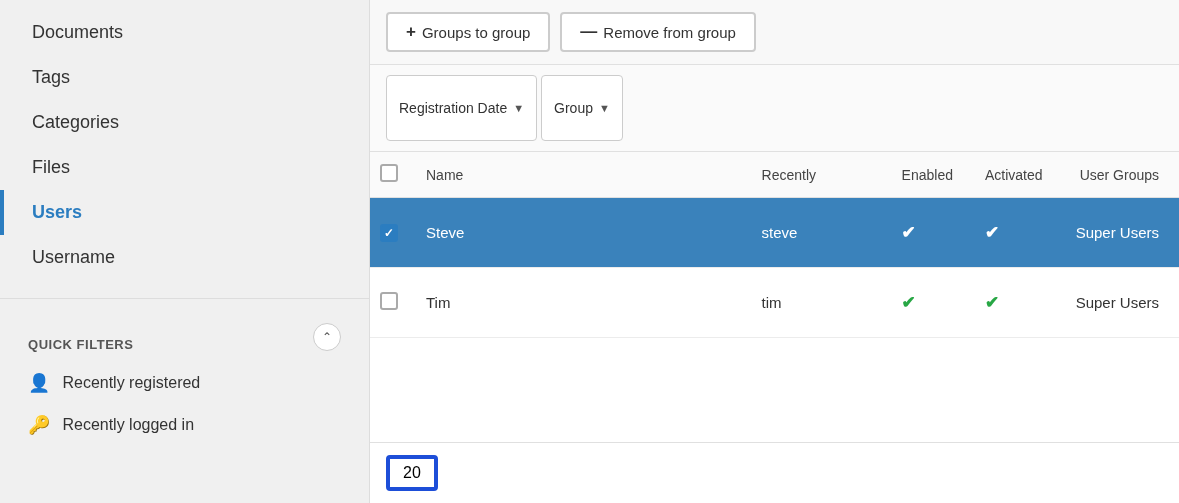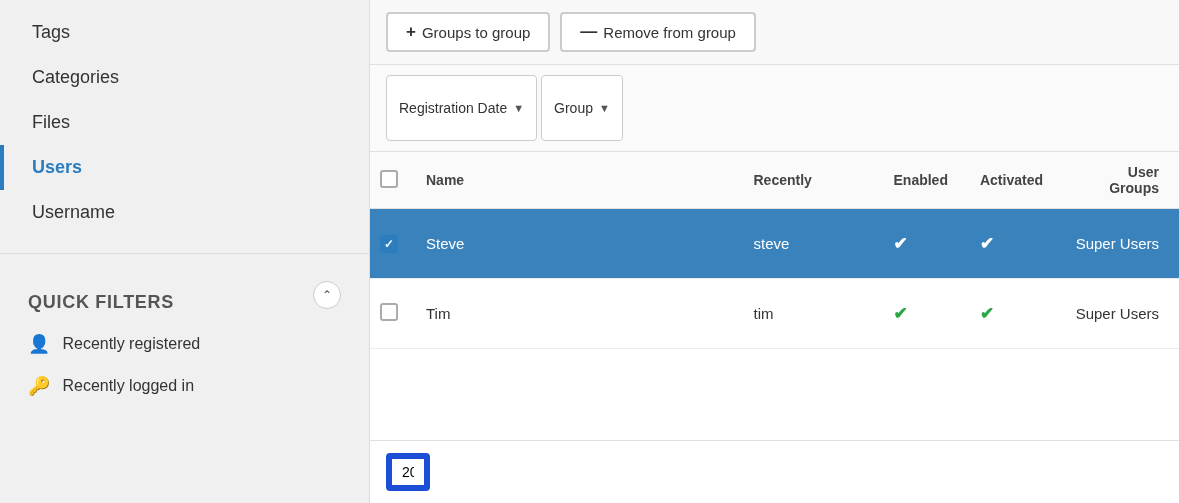--- a/index.html
+++ b/index.html
@@ -49,21 +49,21 @@
     }
 
     .quick-filters-header {
       display: flex;
       align-items: center;
       justify-content: space-between;
       padding: 14px 28px 10px 28px;
     }
 
     .quick-filters-label {
-      font-size: 18px;
+      font-size: 13px;
       font-weight: 700;
       color: #555;
       letter-spacing: 0.04em;
       text-transform: uppercase;
       margin-top: 16px;
     }
 
     .quick-filters-toggle {
       background: white;
       border: 1px solid #ccc;
@@ -178,21 +178,21 @@
     }
 
     thead tr {
       border-bottom: 1px solid #e0e0e0;
     }
 
     th {
       padding: 12px 16px;
       text-align: left;
       font-size: 14px;
-      font-weight: 700;
+      font-weight: 400;
       color: #444;
       background: #fafafa;
     }
 
     th.col-checkbox {
       width: 40px;
       padding: 12px 10px;
     }
 
     th.col-username { width: 140px; }
@@ -265,33 +265,34 @@
       font-weight: bold;
     }
 
     
     .pagination {
       padding: 12px 16px;
       border-top: 1px solid #e0e0e0;
     }
 
     .page-input {
-      width: 44px;
+      width: 52px;
       padding: 5px 10px;
-      border: 6px solid #1d4ed8;
+      border: 4px solid #1d4ed8;
       border-radius: 4px;
-      font-size: 14px;
+      font-size: 16px;
       text-align: center;
     }
   </style>
 </head>
 <body>
 
 <div class="sidebar">
   <nav class="sidebar-nav">
+    <a class="sidebar-item">Documents</a>
     <a class="sidebar-item">Tags</a>
     <a class="sidebar-item">Categories</a>
     <a class="sidebar-item">Files</a>
     <a class="sidebar-item active">Users</a>
     <a class="sidebar-item">Username</a>
   </nav>
   <hr class="sidebar-divider">
   <div class="quick-filters-header">
     <span class="quick-filters-label">QUICK FILTERS</span>
     <button class="quick-filters-toggle">⌃</button>

